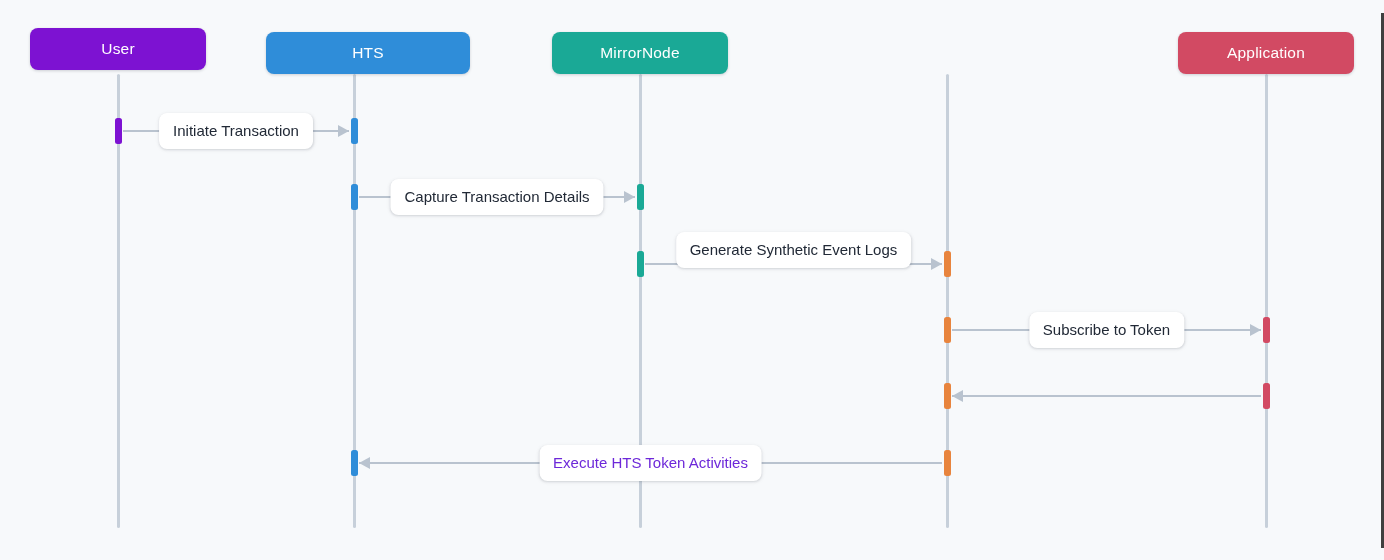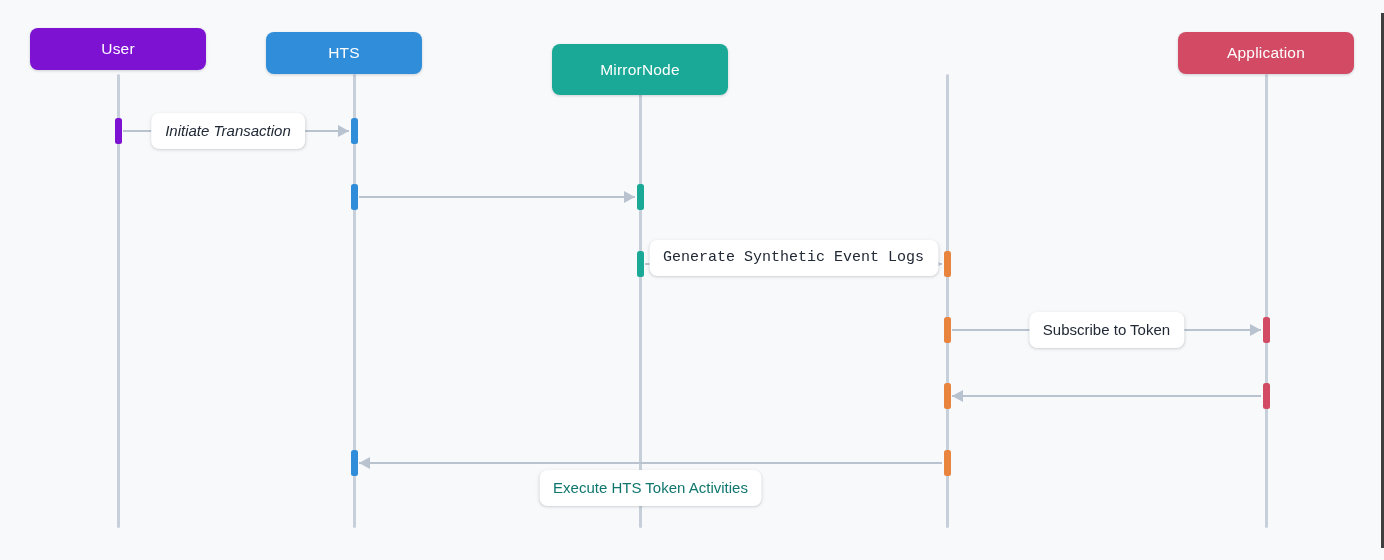--- a/index.html
+++ b/index.html
@@ -77,53 +77,54 @@
 </head>
 <body>
 
 <div class="stage" style="background: rgb(247, 249, 251);">
   <div class="scrollbar-thumb" style="left: 1381px; top: 13px; width: 3px; height: 535px; background: rgb(63, 63, 63);"></div>
 <div class="lifeline" style="left: 116.5px; top: 74px; height: 454px; background: rgb(199, 208, 218);"></div>
     <div class="actor-box" style="left: 30px; top: 28px; width: 176px; height: 42px; background: rgb(125, 18, 210);">
       <span class="actor-label" style="color: rgb(255, 255, 255);">User</span>
     </div>
     <div class="lifeline" style="left: 352.5px; top: 74px; height: 454px; background: rgb(199, 208, 218);"></div>
-    <div class="actor-box" style="left: 266px; top: 32px; width: 156px; height: 42px; background: rgb(47, 141, 217);">
+    <div class="actor-box" style="left: 266px; top: 32px; width: 204px; height: 42px; background: rgb(47, 141, 217);">
       <span class="actor-label" style="color: rgb(255, 255, 255);">HTS</span>
     </div>
     <div class="lifeline" style="left: 638.5px; top: 74px; height: 454px; background: rgb(199, 208, 218);"></div>
-    <div class="actor-box" style="left: 552px; top: 32px; width: 176px; height: 51px; background: rgb(26, 169, 150); margin-top: 12px;">
+    <div class="actor-box" style="left: 552px; top: 32px; width: 176px; height: 42px; background: rgb(26, 169, 150);">
       <span class="actor-label" style="color: rgb(255, 255, 255);">MirrorNode</span>
     </div>
     <div class="lifeline" style="left: 945.5px; top: 74px; height: 454px; background: rgb(199, 208, 218);"></div>
     <div class="lifeline" style="left: 1264.5px; top: 74px; height: 454px; background: rgb(199, 208, 218);"></div>
     <div class="actor-box" style="left: 1178px; top: 32px; width: 176px; height: 42px; background: rgb(210, 74, 99);">
       <span class="actor-label" style="color: rgb(255, 255, 255);">Application</span>
     </div>
     <div class="msg-line" style="left: 123px; width: 226px; top: 130px; background: rgb(185, 195, 207);"></div>
     <div class="msg-arrowhead" style="top: 125px; left: 338px; border-left: 11px solid rgb(185, 195, 207);"></div>
     <div class="activation-bar" style="left: 114.5px; top: 118px; background: rgb(125, 18, 210);"></div>
     <div class="activation-bar" style="left: 350.5px; top: 118px; background: rgb(47, 141, 217);"></div>
-    <div class="msg-label" style="left: 228px; top: 113px; color: rgb(33, 41, 54); font-style: italic;">Initiate Transaction</div>
+    <div class="msg-label" style="left: 236px; top: 113px; color: rgb(33, 41, 54);">Initiate Transaction</div>
     <div class="msg-line" style="left: 359px; width: 276px; top: 196px; background: rgb(185, 195, 207);"></div>
     <div class="msg-arrowhead" style="top: 191px; left: 624px; border-left: 11px solid rgb(185, 195, 207);"></div>
     <div class="activation-bar" style="left: 350.5px; top: 184px; background: rgb(47, 141, 217);"></div>
     <div class="activation-bar" style="left: 636.5px; top: 184px; background: rgb(26, 169, 150);"></div>
+    <div class="msg-label" style="left: 497px; top: 179px; color: rgb(33, 41, 54);">Capture Transaction Details</div>
     <div class="msg-line" style="left: 645px; width: 297px; top: 263px; background: rgb(185, 195, 207);"></div>
     <div class="msg-arrowhead" style="top: 258px; left: 931px; border-left: 11px solid rgb(185, 195, 207);"></div>
     <div class="activation-bar" style="left: 636.5px; top: 251px; background: rgb(26, 169, 150);"></div>
     <div class="activation-bar" style="left: 943.5px; top: 251px; background: rgb(232, 132, 61);"></div>
-    <div class="msg-label" style="left: 793.5px; top: 240px; color: rgb(33, 41, 54); font-family: Liberation Mono, monospace;">Generate Synthetic Event Logs</div>
+    <div class="msg-label" style="left: 793.5px; top: 232px; color: rgb(33, 41, 54);">Generate Synthetic Event Logs</div>
     <div class="msg-line" style="left: 952px; width: 309px; top: 329px; background: rgb(185, 195, 207);"></div>
     <div class="msg-arrowhead" style="top: 324px; left: 1250px; border-left: 11px solid rgb(185, 195, 207);"></div>
     <div class="activation-bar" style="left: 943.5px; top: 317px; background: rgb(232, 132, 61);"></div>
     <div class="activation-bar" style="left: 1262.5px; top: 317px; background: rgb(210, 74, 99);"></div>
     <div class="msg-label" style="left: 1106.5px; top: 312px; color: rgb(33, 41, 54);">Subscribe to Token</div>
     <div class="msg-line" style="left: 952px; width: 309px; top: 395px; background: rgb(185, 195, 207);"></div>
     <div class="msg-arrowhead" style="top: 390px; left: 952px; border-right: 11px solid rgb(185, 195, 207);"></div>
     <div class="activation-bar" style="left: 1262.5px; top: 383px; background: rgb(210, 74, 99);"></div>
     <div class="activation-bar" style="left: 943.5px; top: 383px; background: rgb(232, 132, 61);"></div>
     <div class="msg-line" style="left: 359px; width: 583px; top: 462px; background: rgb(185, 195, 207);"></div>
     <div class="msg-arrowhead" style="top: 457px; left: 359px; border-right: 11px solid rgb(185, 195, 207);"></div>
     <div class="activation-bar" style="left: 943.5px; top: 450px; background: rgb(232, 132, 61);"></div>
     <div class="activation-bar" style="left: 350.5px; top: 450px; background: rgb(47, 141, 217);"></div>
-    <div class="msg-label" style="left: 650.5px; top: 470px; color: #0f766e;">Execute HTS Token Activities</div>
+    <div class="msg-label" style="left: 650.5px; top: 445px; color: #6d28d9;">Execute HTS Token Activities</div>
   </div>
 
 </body></html>

